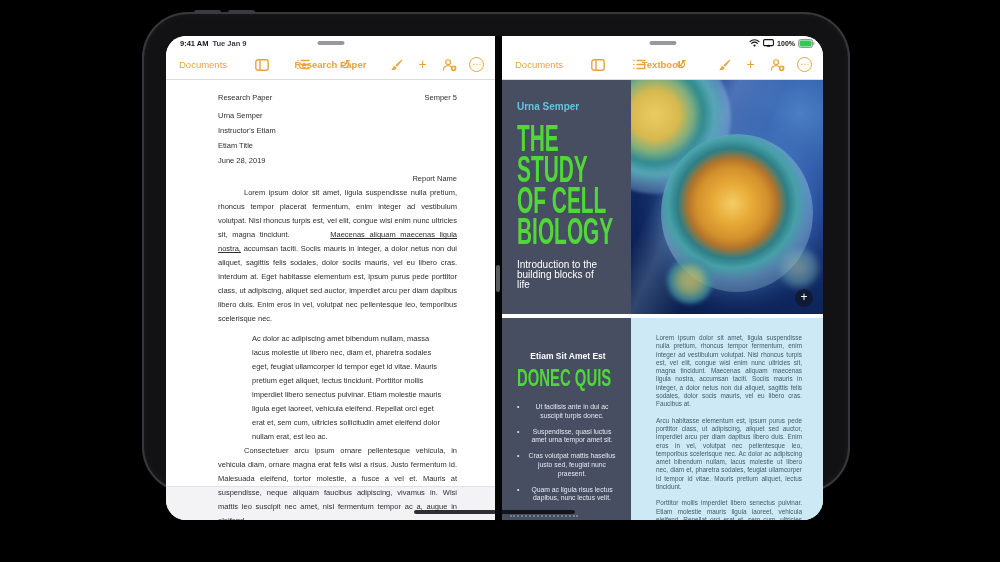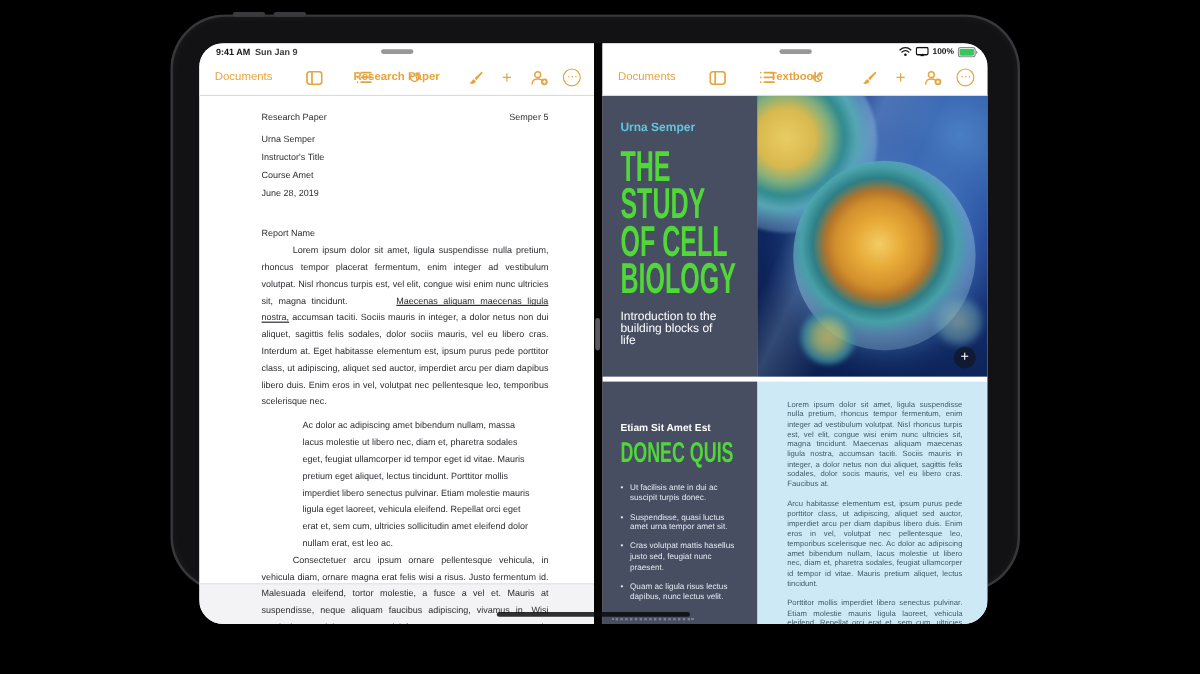--- a/index.html
+++ b/index.html
@@ -39,21 +39,21 @@
   .more-circ{width:13px;height:13px;border:1.2px solid #E7A33C;border-radius:50%;display:flex;
              align-items:center;justify-content:center;font-size:9px;letter-spacing:-1px;line-height:9px;}
   .content{flex:1;position:relative;overflow:hidden;}
   
   .page{position:absolute;left:0;right:0;top:0;height:406px;background:#fff;}
   .below-page{position:absolute;left:0;right:0;top:406px;bottom:0;background:#f3f3f6;
               border-top:1px solid #e2e2e6;}
   .doc{position:absolute;left:52px;right:38px;top:13px;color:#2e2e33;font-size:7.5px;}
   .doc-hdr{display:flex;justify-content:space-between;margin-bottom:9px;}
   .meta div{margin-bottom:6.1px;}
-  .report{text-align:left;margin:25px 0 3px;}
+  .report{text-align:right;margin:9px 0 3px;}
   .para{line-height:14px;text-align:justify;text-indent:26px;margin:0;}
   .quote{line-height:14px;margin:6px 13px 0 34px;}
   .p3{margin-top:0;}
   .ulink{text-decoration:underline;margin-left:36px;}
   
   .hero{position:absolute;top:0;left:0;right:0;height:234px;display:flex;}
   .navy{background:#474E62;}
   .hero-left{width:129px;padding:21px 10px 0 15px;box-sizing:border-box;}
   .author{font-size:10px;font-weight:700;color:#63C4DE;}
   .big-title{margin-top:11px;transform:scaleX(.58);transform-origin:left top;color:#50D838;
@@ -70,21 +70,21 @@
      box-shadow:0 0 26px rgba(90,150,210,.45);
      background:radial-gradient(circle at 47% 44%, #f2cd66 0%, #e8ab38 16%, #d2902c 30%, #b3742a 37%, #2e7e86 46%, #47a0a8 54%, rgba(150,205,235,.50) 64%, rgba(160,210,240,.34) 78%, rgba(160,210,240,.14) 90%, rgba(160,210,240,0) 100%);}
   .cell-s1{left:36px;top:178px;width:46px;height:46px;opacity:.8;filter:blur(2px);
      background:radial-gradient(circle, #d9c566 0%, #9db877 35%, #3e8fa0 60%, rgba(120,180,215,0) 100%);}
   .cell-s2{left:148px;top:168px;width:40px;height:40px;opacity:.5;filter:blur(3px);
      background:radial-gradient(circle, #cfe0b0 0%, #6aa7b5 55%, rgba(120,180,215,0) 100%);}
   .img-add{position:absolute;right:10px;bottom:7px;width:18px;height:18px;border-radius:50%;
      background:rgba(18,18,22,.6);color:#fff;font-size:12px;line-height:17px;text-align:center;}
   .gapline{position:absolute;top:234px;left:0;right:0;height:4px;background:#fff;}
   .lower{position:absolute;top:238px;left:0;right:0;bottom:0;display:flex;}
-  .lower-left{width:129px;position:relative;padding:33px 12px 0 15px;box-sizing:border-box;}
+  .lower-left{width:129px;position:relative;padding:33px 12px 0 15px;box-sizing:border-box;text-align:center;}
   .kicker{font-size:8.5px;font-weight:700;color:#fff;}
   .heading2{margin-top:5px;transform:scaleX(.62);transform-origin:left top;color:#50D838;
             font-weight:800;font-size:24px;line-height:24px;white-space:nowrap;}
   .bullets{margin-top:13px;}
   .bullet{position:relative;padding-left:8px;font-size:6.8px;line-height:8.8px;color:#e3e8f0;
           margin-bottom:7px;}
   .bullet:before{content:"•";position:absolute;left:0;top:0;}
   .placeholder-dashes{position:absolute;left:8px;bottom:3px;width:68px;height:0;
           border-top:2px dotted rgba(255,255,255,.28);}
   .lower-right{flex:1;background:#CEE9F6;padding:16px 21px 0 25px;box-sizing:border-box;overflow:hidden;}
@@ -100,21 +100,21 @@
 <div class="stage">
   <div class="device">
     <div class="side-btn" style="left:52px;width:27px;"></div>
     <div class="side-btn" style="left:86px;width:27px;"></div>
 
     <div class="screen">
 
       <div class="pane pane-left">
         <div class="statusbar">
           <span class="time">9:41 AM</span>
-          <span class="date">Sun Jan 9</span>
+          <span class="date">Tue Jan 9</span>
           <span class="win-pill"></span>
         </div>
         <div class="toolbar">
           <div class="tb-left">
             <span class="docs-btn">Documents</span>
             <span class="tbicon">
               <svg width="14" height="12" viewBox="0 0 14 12">
                   <rect x="0.8" y="0.8" width="12.4" height="10.4" rx="2.2" fill="none" stroke="#E7A33C" stroke-width="1.4"></rect>
                   <line x1="5" y1="1" x2="5" y2="11" stroke="#E7A33C" stroke-width="1.4"></line>
                 </svg>
@@ -156,22 +156,22 @@
         <div class="content">
           <div class="page"></div>
           <div class="below-page"></div>
           <div class="doc">
             <div class="doc-hdr">
               <span>Research Paper</span>
               <span>Semper 5</span>
             </div>
             <div class="meta">
               <div>Urna Semper</div>
-              <div>Instructor's Title</div>
-              <div>Course Amet</div>
+              <div>Instructor's Etiam</div>
+              <div>Etiam Title</div>
               <div>June 28, 2019</div>
             </div>
             <div class="report">Report Name</div>
             <p class="para"><span>Lorem ipsum dolor sit amet, ligula suspendisse nulla pretium, rhoncus tempor placerat fermentum, enim integer ad vestibulum volutpat. Nisl rhoncus turpis est, vel elit, congue wisi enim nunc ultricies sit, magna tincidunt. </span><span class="ulink">Maecenas aliquam maecenas ligula nostra,</span><span> accumsan taciti. Sociis mauris in integer, a dolor netus non dui aliquet, sagittis felis sodales, dolor sociis mauris, vel eu libero cras. Interdum at. Eget habitasse elementum est, ipsum purus pede porttitor class, ut adipiscing, aliquet sed auctor, imperdiet arcu per diam dapibus libero duis. Enim eros in vel, volutpat nec pellentesque leo, temporibus scelerisque nec.</span></p>
             <p class="quote">Ac dolor ac adipiscing amet bibendum nullam, massa lacus molestie ut libero nec, diam et, pharetra sodales eget, feugiat ullamcorper id tempor eget id vitae. Mauris pretium eget aliquet, lectus tincidunt. Porttitor mollis imperdiet libero senectus pulvinar. Etiam molestie mauris ligula eget laoreet, vehicula eleifend. Repellat orci eget erat et, sem cum, ultricies sollicitudin amet eleifend dolor nullam erat, est leo ac.</p>
             <p class="para p3">Consectetuer arcu ipsum ornare pellentesque vehicula, in vehicula diam, ornare magna erat felis wisi a risus. Justo fermentum id. Malesuada eleifend, tortor molestie, a fusce a vel et. Mauris at suspendisse, neque aliquam faucibus adipiscing, vivamus in. Wisi mattis leo suscipit nec amet, nisl fermentum tempor ac a, augue in eleifend.</p>
           </div>
         </div>
       </div>
 

